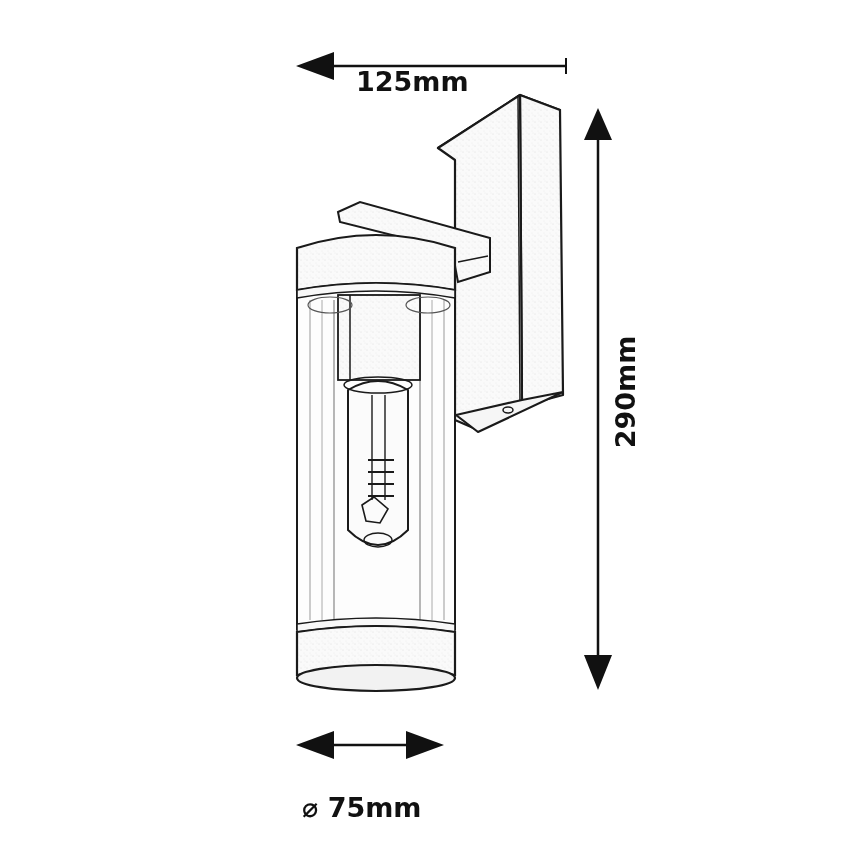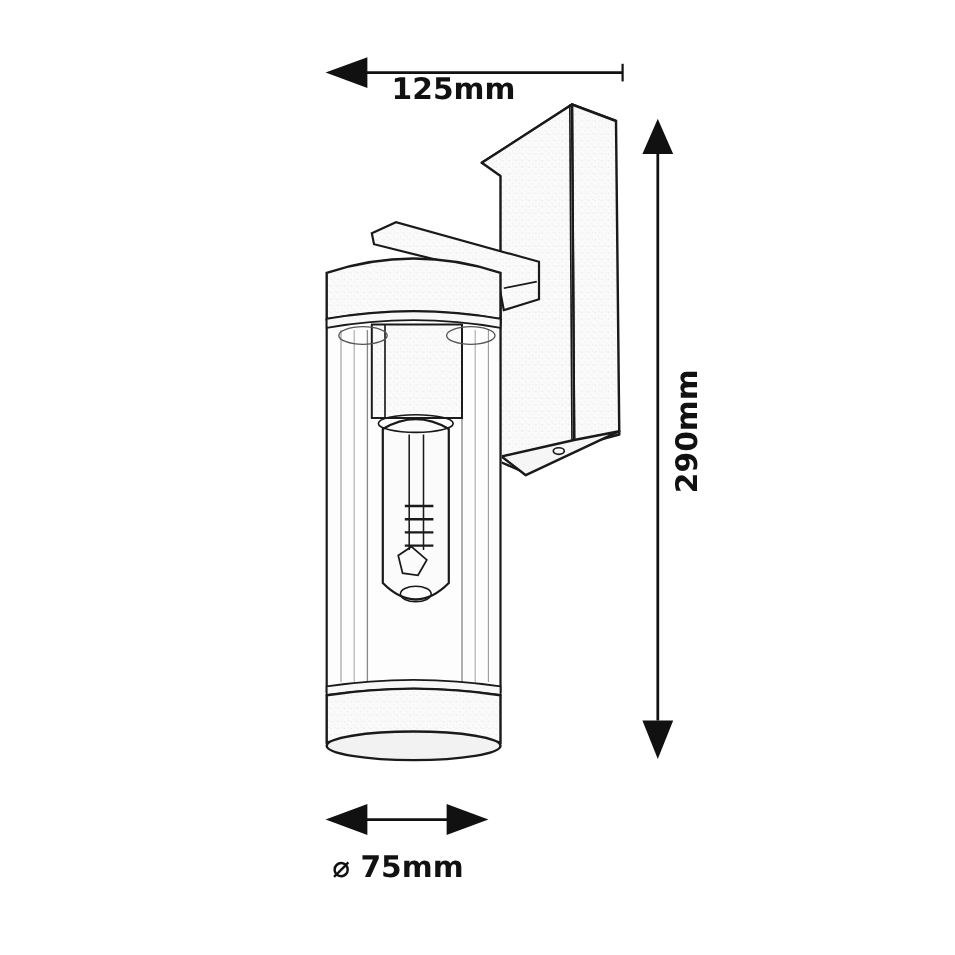--- a/index.html
+++ b/index.html
@@ -3,21 +3,21 @@
 <meta charset="utf-8">
 <style>
   html, body { margin: 0; padding: 0; background: #ffffff; }
   body { width: 868px; height: 868px; position: relative; overflow: hidden;
          font-family: "DejaVu Sans", sans-serif; }
   #drawing { position: absolute; left: 0; top: 0; }
   .dim-label { position: absolute; font-family: "DejaVu Sans", sans-serif;
                font-weight: bold; color: #111; font-size: 27px; line-height: 1; white-space: nowrap; }
   #lbl-width { left: 356px; top: 24px; margin-top: 44px; }
   #lbl-height { left: 625px; top: 392px; transform: translate(-50%, -50%) rotate(-90deg); transform-origin: center; }
-  #lbl-diam { left: 302px; top: 775px; }
+  #lbl-diam { left: 302px; top: 794px; }
 </style>
 </head>
 <body>
 
 <svg id="drawing" width="868" height="868" viewBox="0 0 868 868">
   <defs>
     <pattern id="speckle" width="6" height="6" patternUnits="userSpaceOnUse">
       <rect width="6" height="6" fill="#fafafa"></rect>
       <circle cx="1" cy="2" r="0.4" fill="#bbb"></circle>
       <circle cx="4" cy="5" r="0.35" fill="#ccc"></circle>

